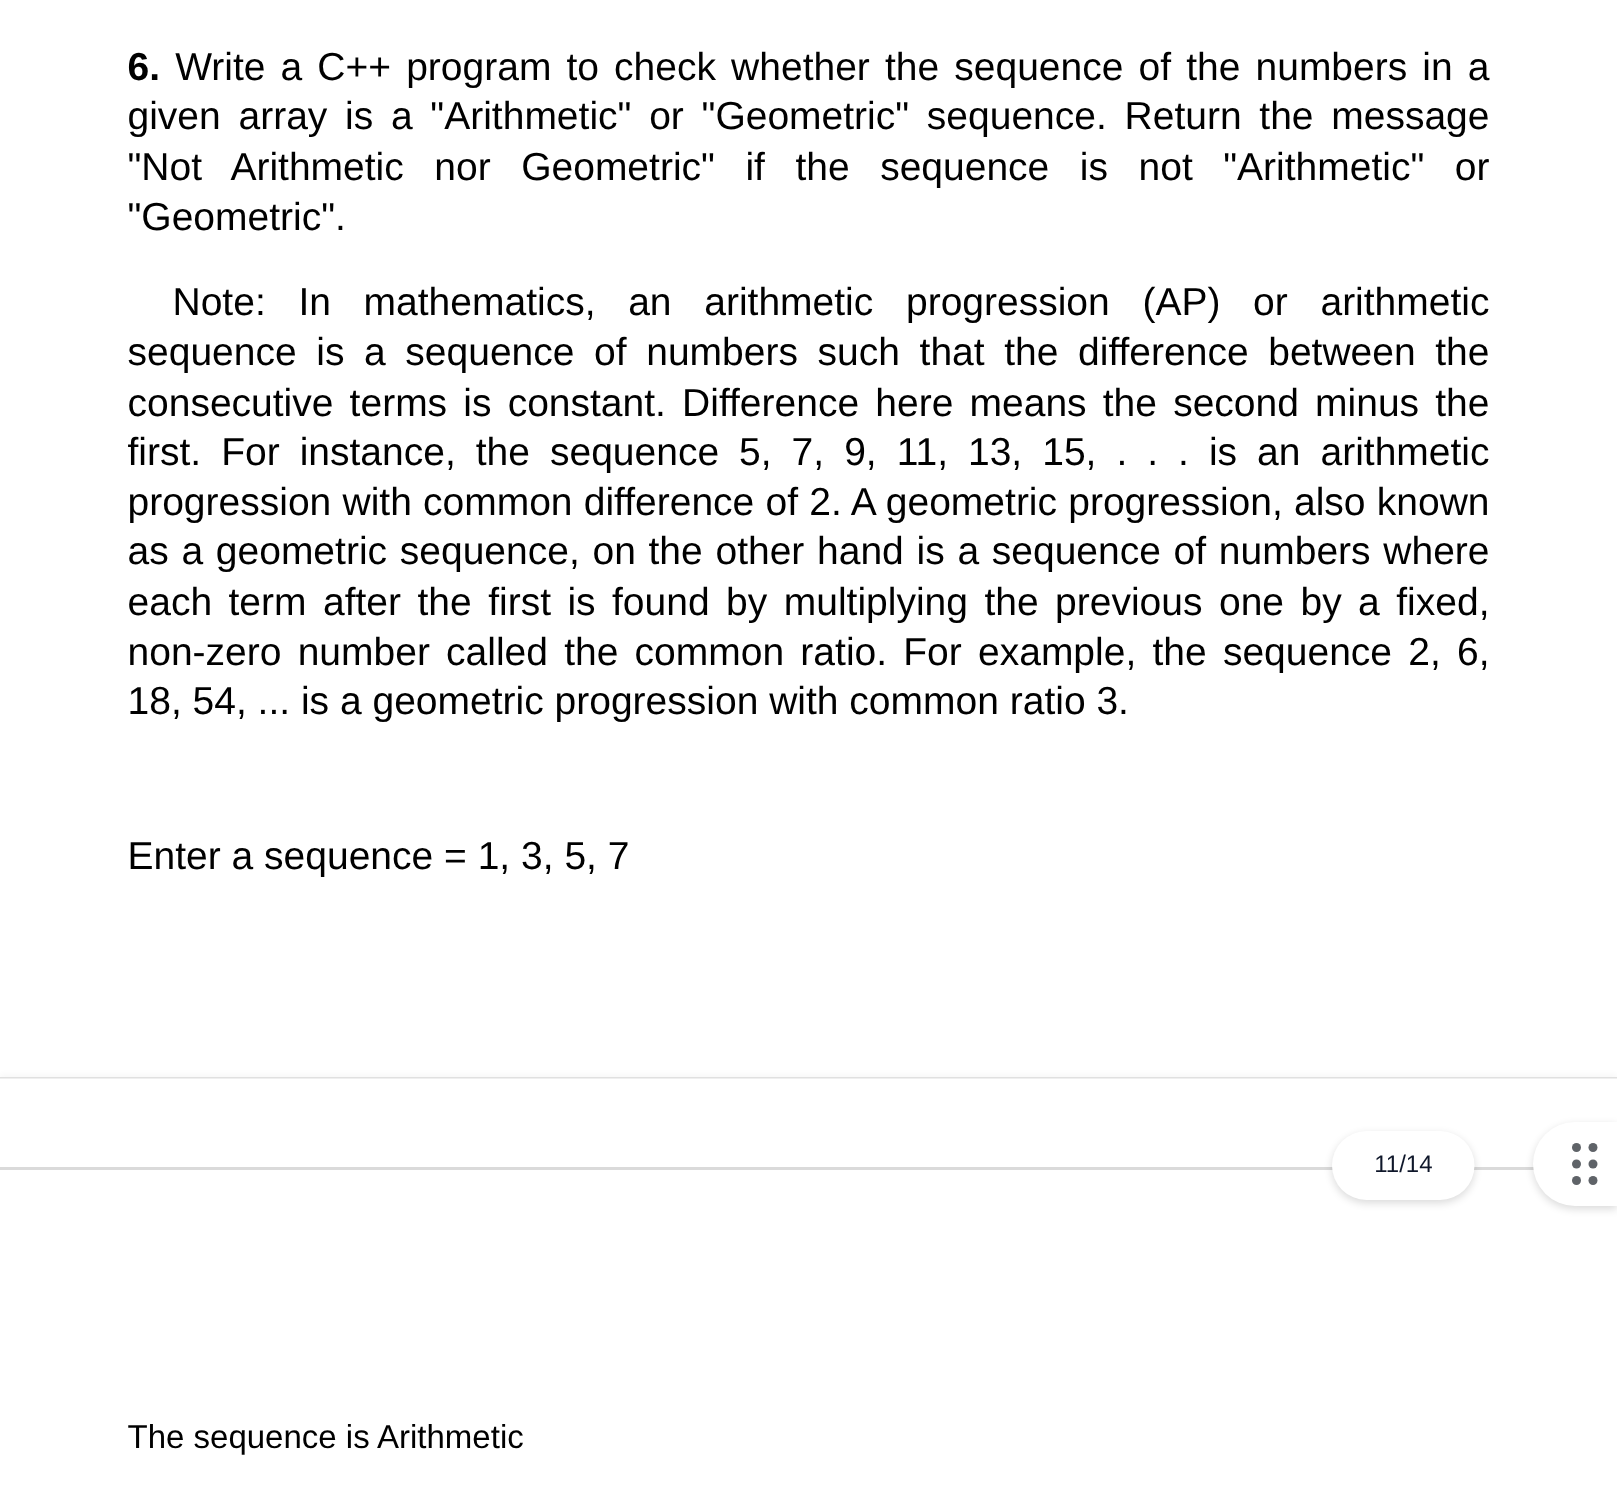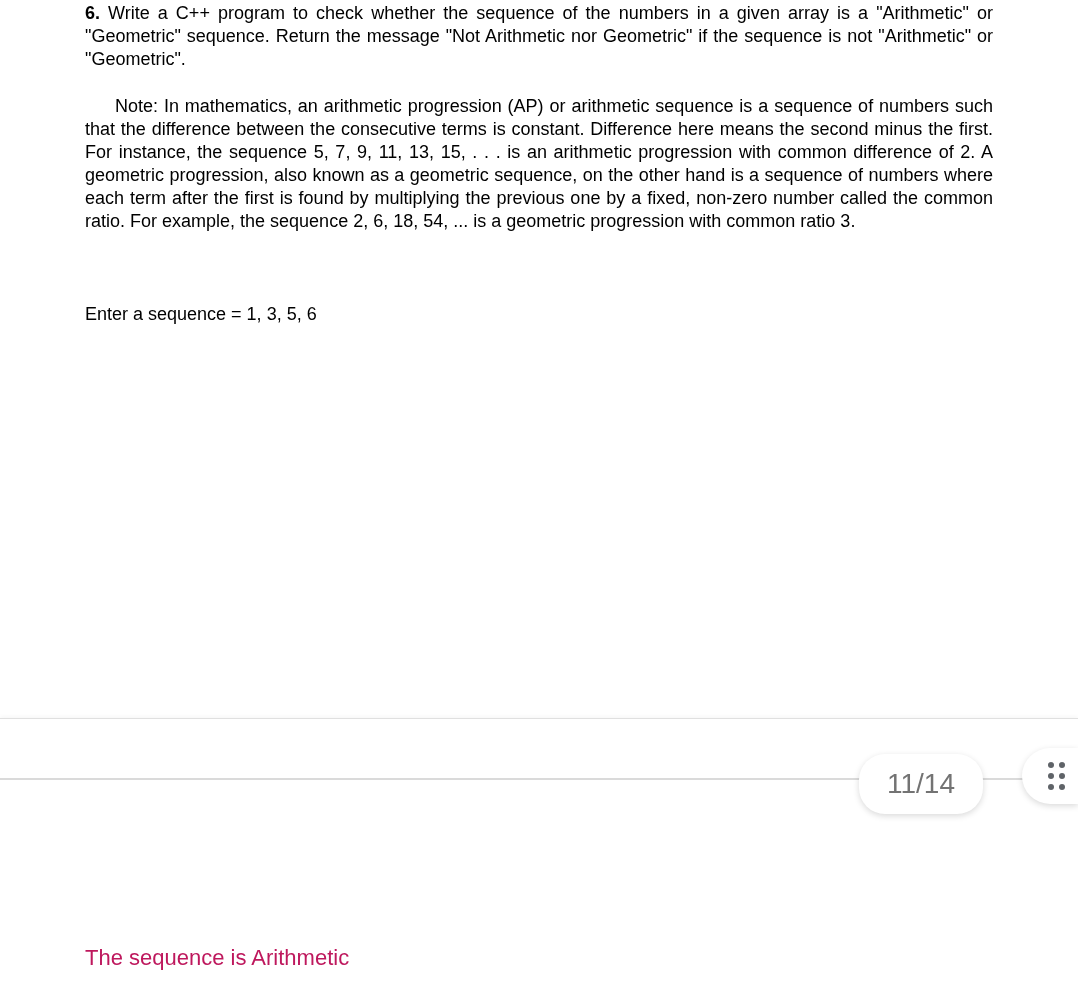--- a/index.html
+++ b/index.html
@@ -9,22 +9,22 @@
     }
     body {
       font-family: Arial, Helvetica, sans-serif;
       background: #ffffff;
       width: 1078px;
       height: 995px;
       position: relative;
       overflow: hidden;
     }
     .page-content {
-      padding: 2px 85px 0 85px;
-      font-size: 18px;
+      padding: 28px 85px 0 85px;
+      font-size: 26px;
       line-height: 1.28;
       color: #000000;
     }
     .question {
       text-align: justify;
       margin-bottom: 24px;
     }
     .question-number {
       font-weight: bold;
     }
@@ -64,22 +64,22 @@
       height: 2px;
       background: #dadada;
     }
     .page-indicator {
       position: absolute;
       right: 95px;
       top: 754px;
       background: #ffffff;
       border-radius: 26px;
       padding: 14px 28px;
-      font-size: 28px;
-      color: #737373;
+      font-size: 16px;
+      color: #0f172a;
       box-shadow: 0 2px 6px rgba(0,0,0,0.15);
       z-index: 10;
     }
     .kebab-button {
       position: absolute;
       right: 0;
       top: 748px;
       width: 56px;
       height: 56px;
       background: #ffffff;
@@ -101,37 +101,37 @@
       width: 6px;
       height: 6px;
       background: #5f6368;
       border-radius: 50%;
     }
     .bottom-content {
       position: absolute;
       left: 85px;
       top: 945px;
       font-size: 22px;
-      color: #be185d;
+      color: #000000;
     }
   </style>
 </head>
 <body>
 
 <div class="page-content">
   <p class="question">
     <span class="question-number">6.</span><span> Write a C++ program to check whether the sequence of the numbers in a given array is a "Arithmetic" or "Geometric" sequence. Return the message "Not Arithmetic nor Geometric" if the sequence is not "Arithmetic" or "Geometric".</span>
   </p>
 
   <p class="note-paragraph">
     <span class="note-indent"></span><span>Note:  In mathematics, an arithmetic progression (AP) or </span><span class="bold">arithmetic sequence</span><span> is a sequence of numbers such that the difference between the consecutive terms is constant. Difference here means the second minus the first. For instance, the sequence 5, 7, 9, 11, 13, 15, . . . is an arithmetic progression with common difference of 2.   A geometric progression, also known as a </span><span class="bold">geometric sequence</span><span>, on the other hand  is a sequence of numbers where each term after the first is found by multiplying the previous one by a fixed, non-zero number called the common ratio. For example, the sequence 2, 6, 18, 54, ... is a geometric progression with common ratio 3.</span>
   </p>
 
 
-  <p class="sample-input-line">Enter a sequence =  1, 3, 5, 6</p>
+  <p class="sample-input-line">Enter a sequence =  1, 3, 5, 7</p>
 </div>
 
 <div class="toolbar-separator"></div>
 <div class="toolbar-bottom-border"></div>
 
 <div class="page-indicator">11/14</div>
 
 <div class="kebab-button">
   <div class="kebab-dots">
     <div class="kebab-dot"></div>

